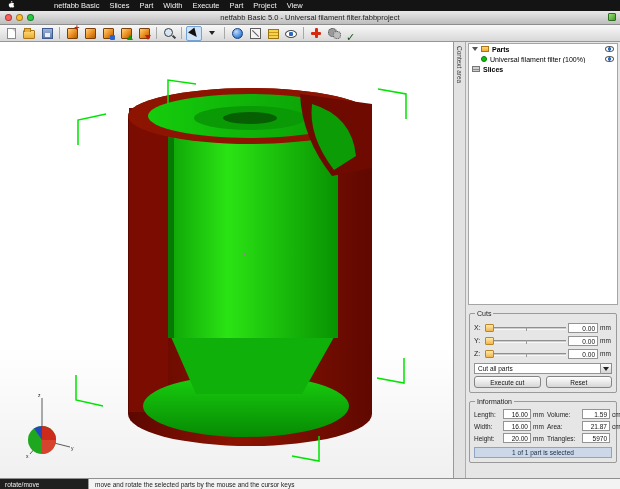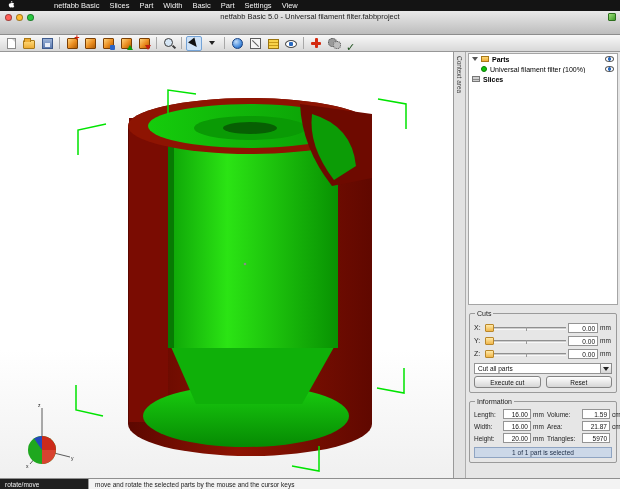--- a/index.html
+++ b/index.html
@@ -7,21 +7,21 @@
   body { font-family:"Liberation Sans", sans-serif; background:#000; }
   .screen { width:620px; height:489px; display:flex; flex-direction:column; background:#e6e6e6; }
 
   
   .menubar { height:11px; background:#141414; color:#f2f2f2; display:flex; align-items:center; font-size:7.5px; padding-left:5px; flex:0 0 auto; }
   .menubar .apple { width:11px; display:flex; align-items:center; justify-content:center; }
   .menubar .mitem { padding:0 5px; line-height:11px; white-space:nowrap; }
   .menubar .mitem.appname { font-weight:normal;margin-left:33px; }
 
   
-  .titlebar { height:24px; background:linear-gradient(#e9e9e9,#bdbdbd); border-bottom:1px solid #8d8d8d; display:flex; align-items:flex-start; position:relative; flex:0 0 auto; }
+  .titlebar { height:14px; background:linear-gradient(#e9e9e9,#bdbdbd); border-bottom:1px solid #8d8d8d; display:flex; align-items:flex-end; position:relative; flex:0 0 auto; }
   .traffic { position:absolute; left:5px; top:2.5px; display:flex; gap:4px; }
   .light { width:7px; height:7px; border-radius:50%; border:0.5px solid rgba(0,0,0,.35); }
   .light.red{ background:#ff5f57; } .light.yellow{ background:#febc2e; } .light.green{ background:#28c840; }
   .wintitle { flex:1; text-align:center; font-size:7.5px; color:#222; line-height:12px; white-space:nowrap; overflow:hidden; }
   .winbadge { position:absolute; right:4px; top:2px; width:8px; height:8px; background:linear-gradient(135deg,#9fe07a,#3f9c2a); border:1px solid #2c6e1d; border-radius:1px; }
 
   
   .toolbar { height:17px; background:linear-gradient(#f8f8f8,#d8d8d8); border-bottom:1px solid #979797; display:flex; align-items:center; padding:0 3px; gap:2px; flex:0 0 auto; }
   .tb-sep { width:1px; height:12px; background:#a8a8a8; margin:0 2px; flex:0 0 auto; }
   .tb-btn { width:16px; height:15px; display:flex; align-items:center; justify-content:center; border-radius:2px; position:relative; flex:0 0 auto; }
@@ -111,23 +111,23 @@
   <div class="menubar">
     <span class="apple">
       <svg width="8" height="9" viewBox="0 0 8 9">
           <path d="M5.3 0.4c-.2.7-.9 1.2-1.5 1.1-.1-.7.6-1.4 1.3-1.5.1.1.2.2.2.4zM3.9 2.2c.5 0 .9-.4 1.6-.4.6 0 1.2.3 1.6.9-.8.5-1 1.8.2 2.3-.3.8-.8 1.5-1.3 1.5-.5 0-.7-.3-1.3-.3s-.9.3-1.3.3C2.7 6.5 1.9 5.4 1.8 4.3 1.6 3 2.5 2.2 3.3 2.2h.6z" fill="#fff"></path>
         </svg>
     </span>
     <span class="mitem appname">netfabb Basic</span>
     <span class="mitem">Slices</span>
     <span class="mitem">Part</span>
     <span class="mitem">Width</span>
-    <span class="mitem">Basic</span>
+    <span class="mitem">Execute</span>
     <span class="mitem">Part</span>
-    <span class="mitem">Settings</span>
+    <span class="mitem">Project</span>
     <span class="mitem">View</span>
   </div>
 
   <div class="titlebar">
     <div class="traffic">
       <span class="light red"></span>
       <span class="light yellow"></span>
       <span class="light green"></span>
     </div>
     <div class="wintitle">netfabb Basic 5.0 - Universal filament filter.fabbproject</div>

